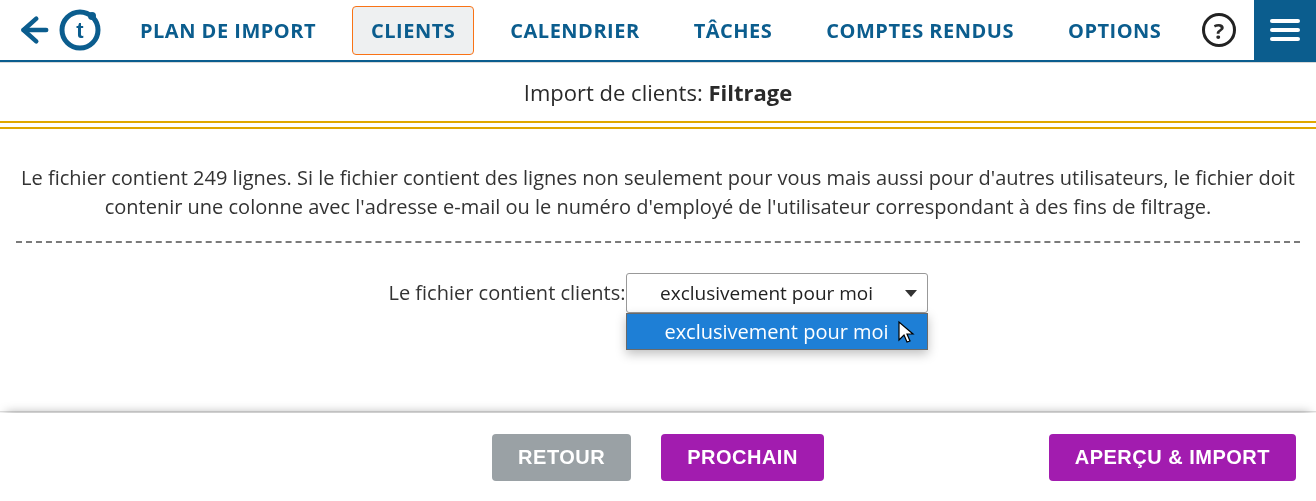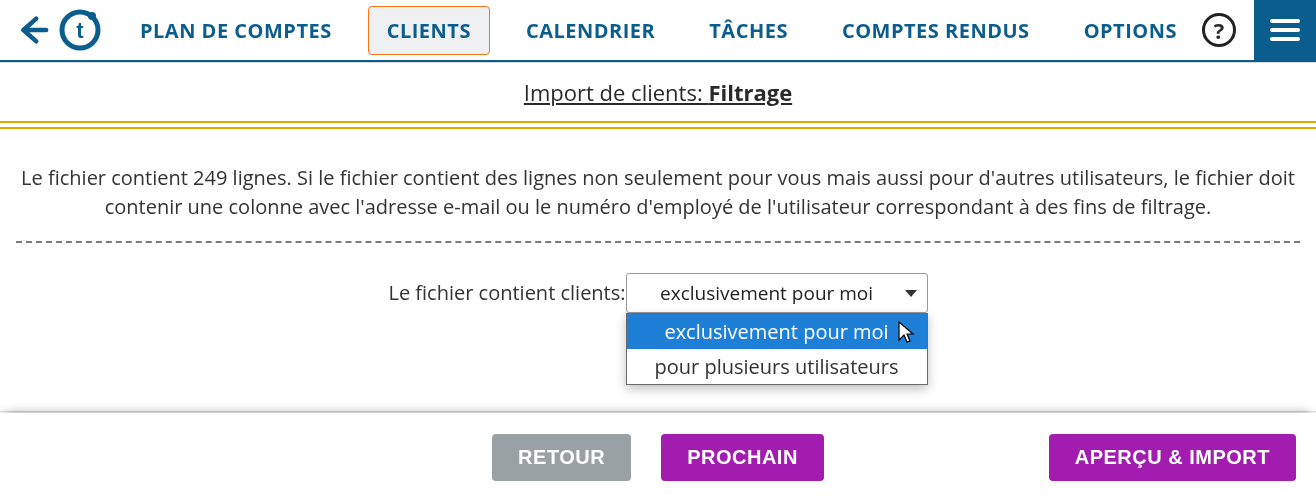--- a/index.html
+++ b/index.html
@@ -72,21 +72,20 @@
     display: flex; flex-direction: column; justify-content: space-between;
   }
   .hamburger-lines span { height: 4px; background: #fff; border-radius: 2px; }
   
   .title-strip {
     border-top: 1px solid #d8d8d8;
     border-bottom: 2px solid #e0a800;
     padding: 14px 0 14px;
     text-align: center;
     font-size: 22px;
-    text-decoration: underline;
   }
   .title-strip .bold { font-weight: 700; }
   .yellow-line { height: 2px; background: #e0a800; margin-top: 4px; }
   
   .content {
     padding: 34px 10px 0;
     text-align: center;
     font-size: 20px;
     color: #333;
   }
@@ -168,21 +167,21 @@
     </svg>
   </div>
   <div class="logo">
     <svg width="44" height="44" viewBox="0 0 44 44">
       <circle cx="22" cy="22" r="18" fill="none" stroke="#0b5d8e" stroke-width="5"></circle>
       <circle cx="34" cy="8" r="4" fill="#0b5d8e"></circle>
       <text x="22" y="30" text-anchor="middle" font-size="22" font-weight="700" fill="#0b5d8e" font-family="Arial">t</text>
     </svg>
   </div>
   <div class="nav">
-    <div class="nav-item">PLAN DE COMPTES</div>
+    <div class="nav-item">PLAN DE IMPORT</div>
     <div class="nav-item active">CLIENTS</div>
     <div class="nav-item">CALENDRIER</div>
     <div class="nav-item">TÂCHES</div>
     <div class="nav-item">COMPTES RENDUS</div>
     <div class="nav-item">OPTIONS</div>
   </div>
   <div class="help-circle">
     <span>?</span>
   </div>
   <div class="hamburger">
@@ -206,23 +205,20 @@
     <span class="form-label">Le fichier contient clients:</span>
     <div class="select-wrap">
       <div class="select-box">exclusivement pour moi</div>
       <div class="dropdown">
         <div class="dropdown-option highlight">
           <span>exclusivement pour moi</span>
           <svg class="cursor-icon" width="18" height="24" viewBox="0 0 18 24">
             <path d="M2 2 L2 20 L7 15 L10 22 L13 21 L10 14 L16 14 Z" fill="#fff" stroke="#000" stroke-width="1.2"></path>
           </svg>
         </div>
-        <div class="dropdown-option">
-          <span>pour plusieurs utilisateurs</span>
-        </div>
       </div>
     </div>
   </div>
 </div>
 
 <div class="scroll-hint"></div>
 
 <div class="button-bar">
   <button class="btn btn-grey">RETOUR</button>
   <button class="btn btn-blue">PROCHAIN</button>

